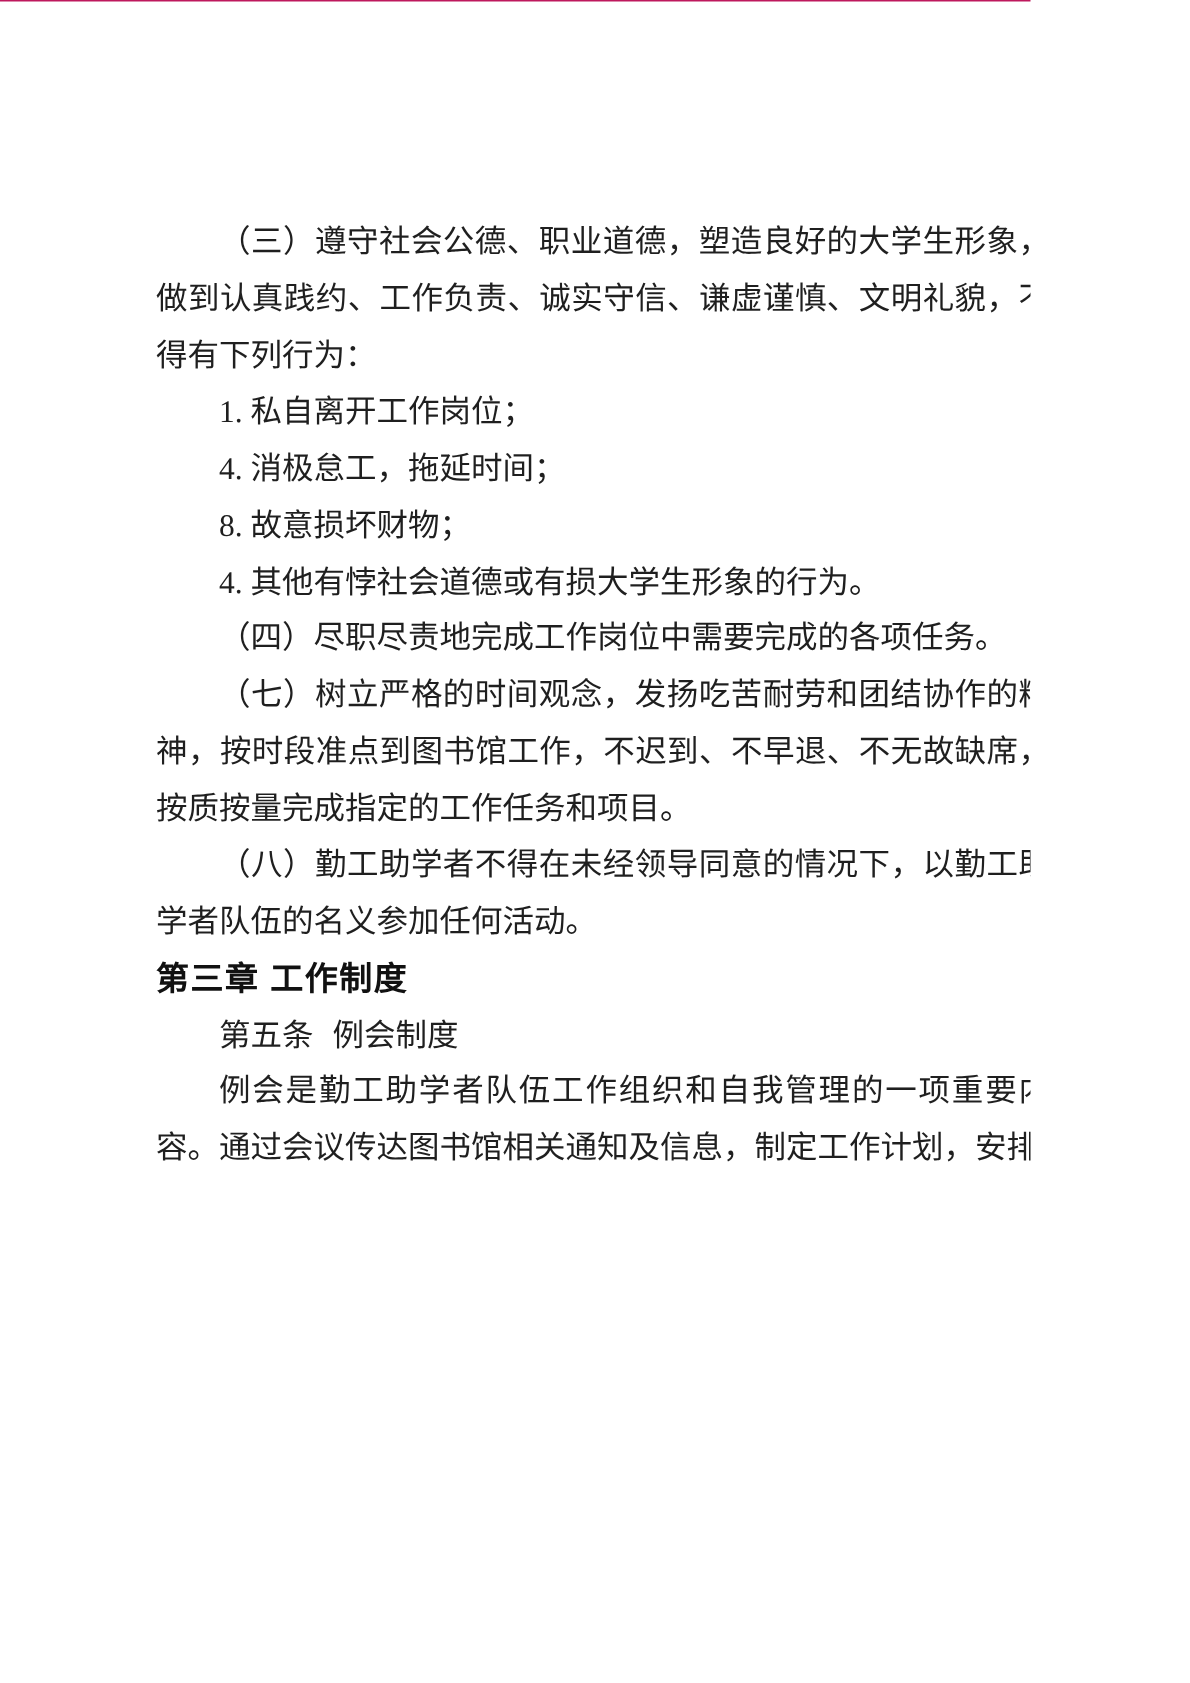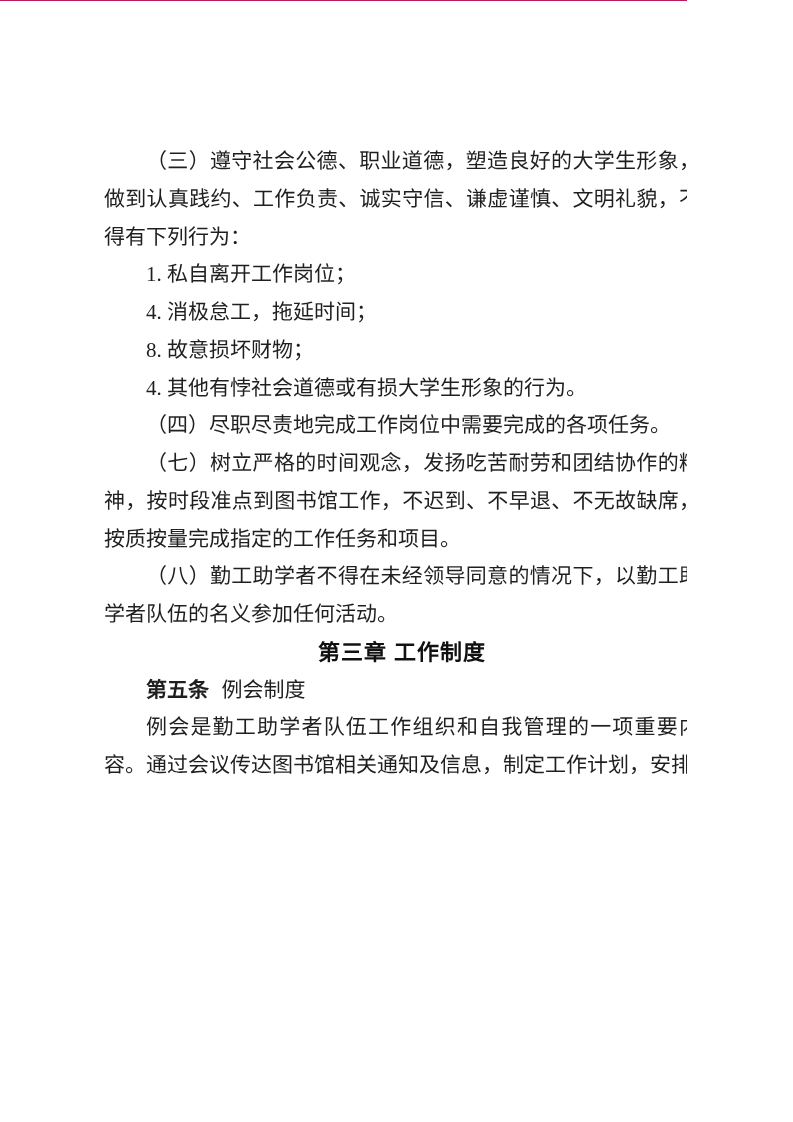--- a/index.html
+++ b/index.html
@@ -30,29 +30,29 @@
   }
   .text-block p {
     margin: 0;
     padding: 0;
     text-indent: 2em;
   }
   .chapter {
     margin: 0;
     padding: 0;
     text-indent: 0;
-    text-align: center;
+    text-align: left;
     font-family: "Liberation Sans", "DejaVu Sans", sans-serif;
     font-weight: 700;
     font-size: 22px;
     letter-spacing: 1px;
     color: #111111;
   }
   .article-line .article-label {
-    font-weight: 700;
+    font-weight: 400;
     margin-right: 0.6em;
   }
 </style>
 </head>
 <body>
 
 <div class="page">
   <main class="text-block">
 
     <p>（三）遵守社会公德、职业道德，塑造良好的大学生形象，做到认真践约、工作负责、诚实守信、谦虚谨慎、文明礼貌，不得有下列行为：</p>

